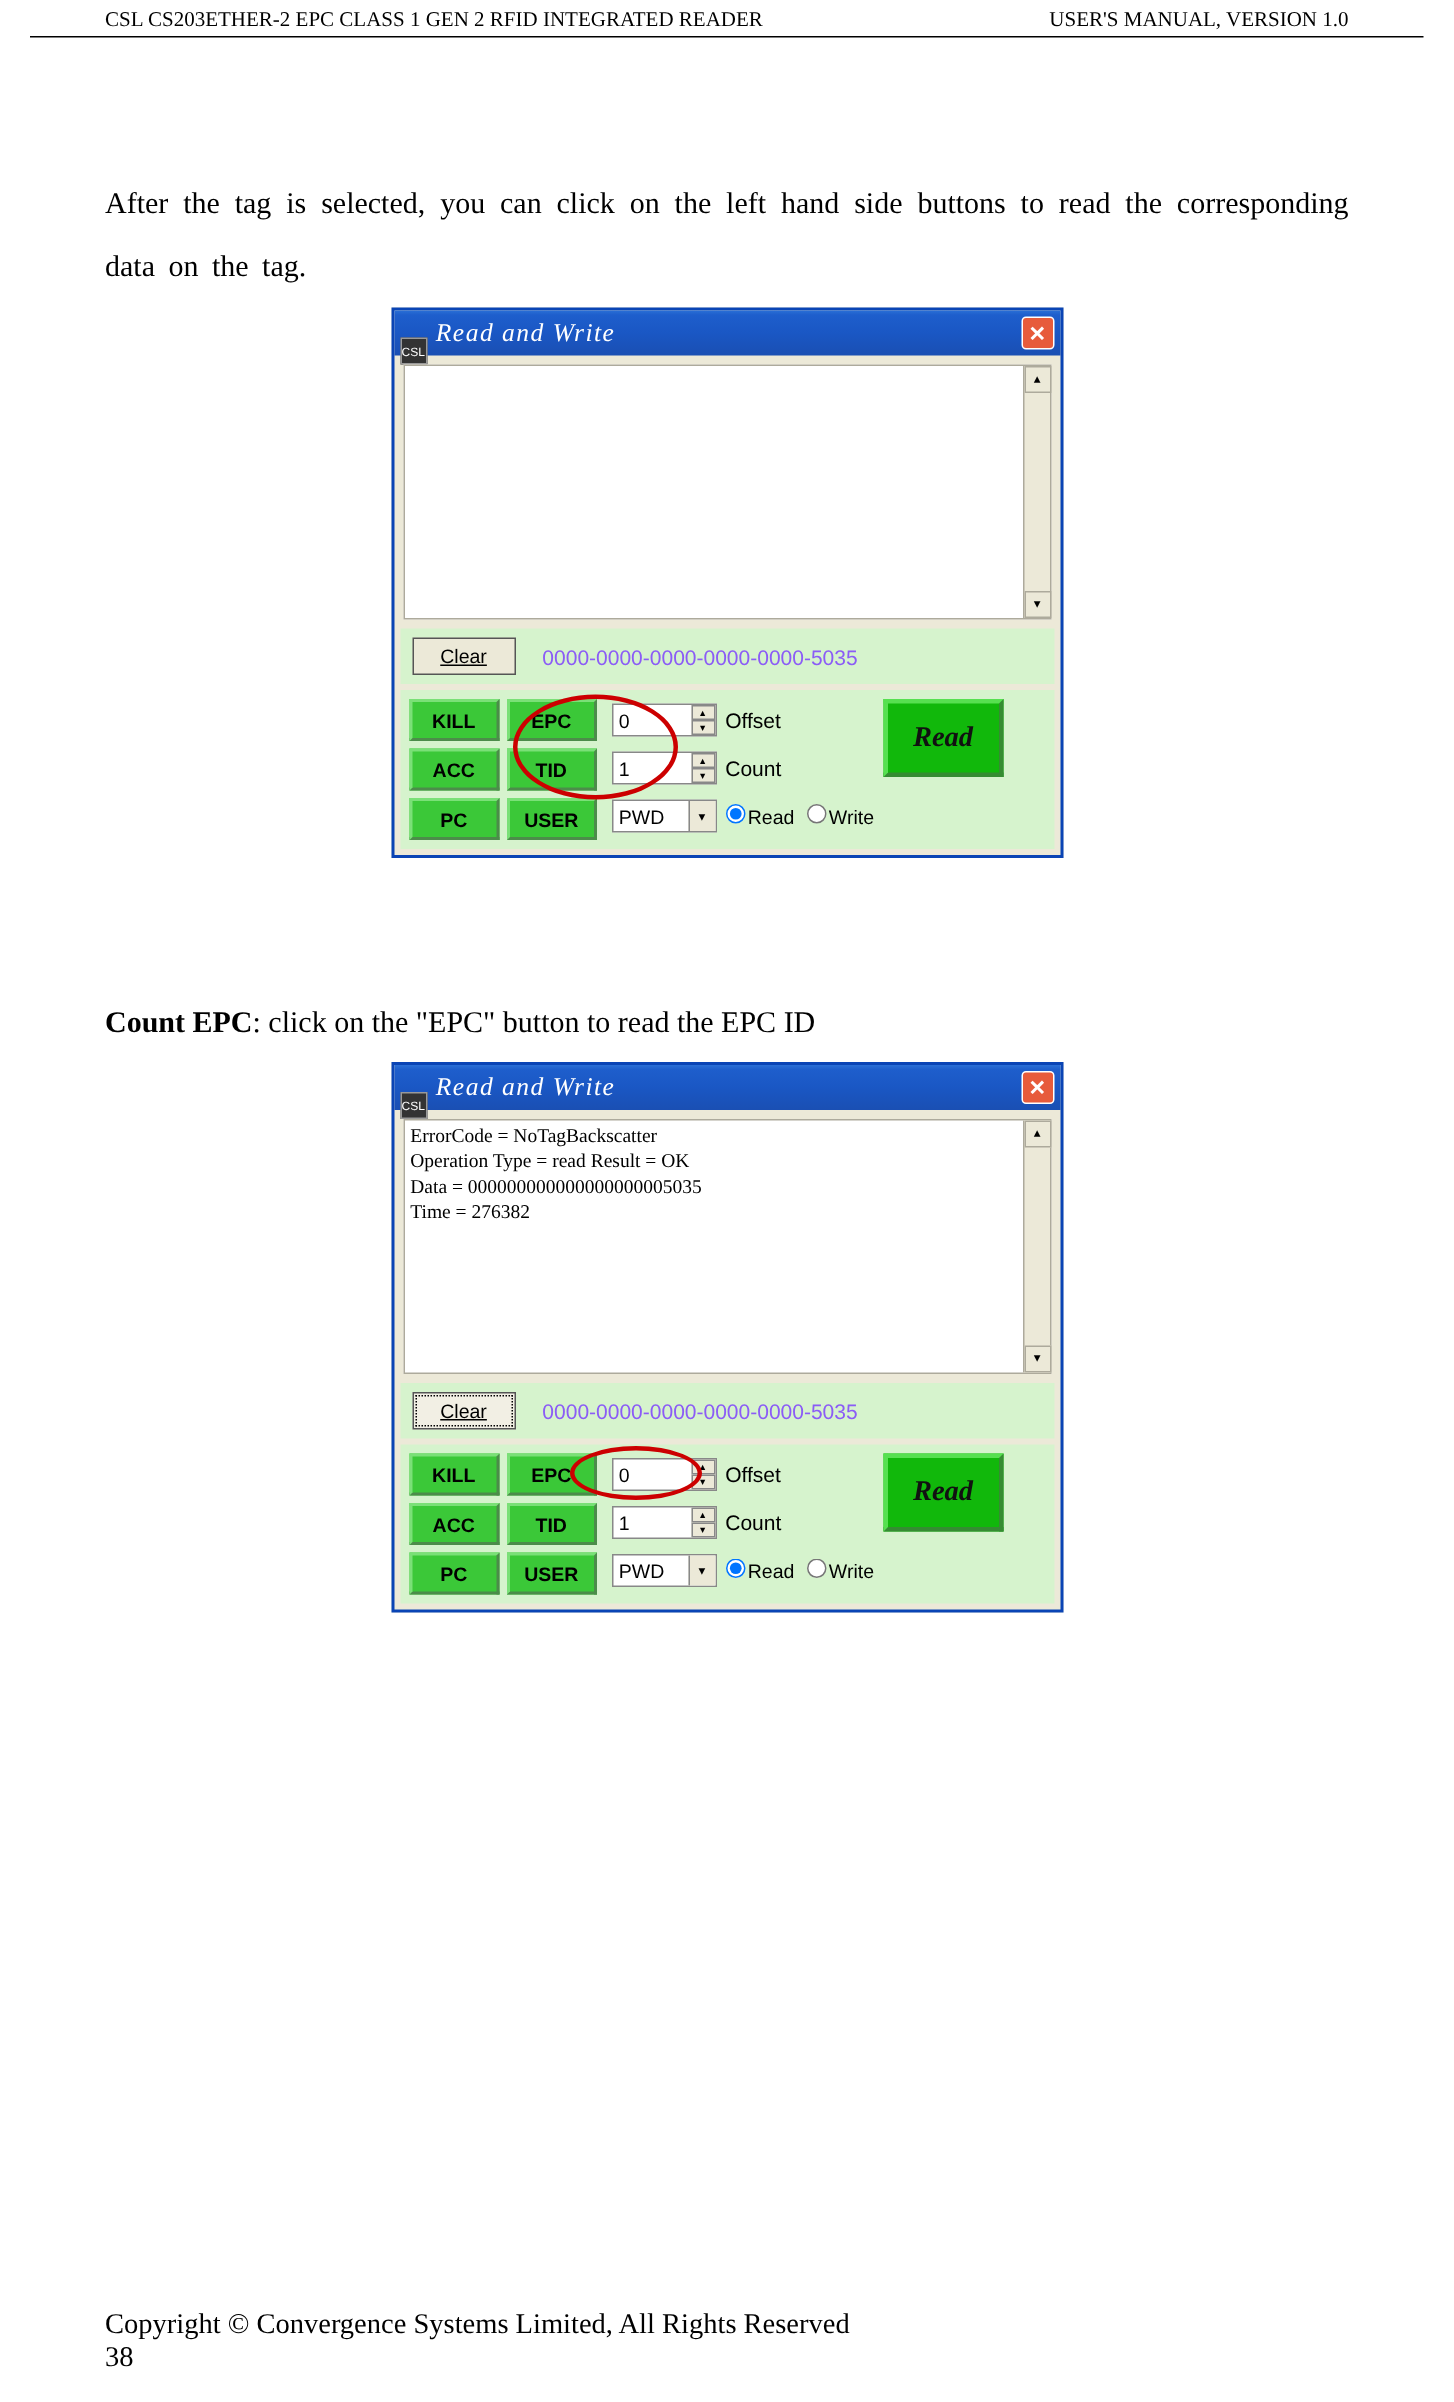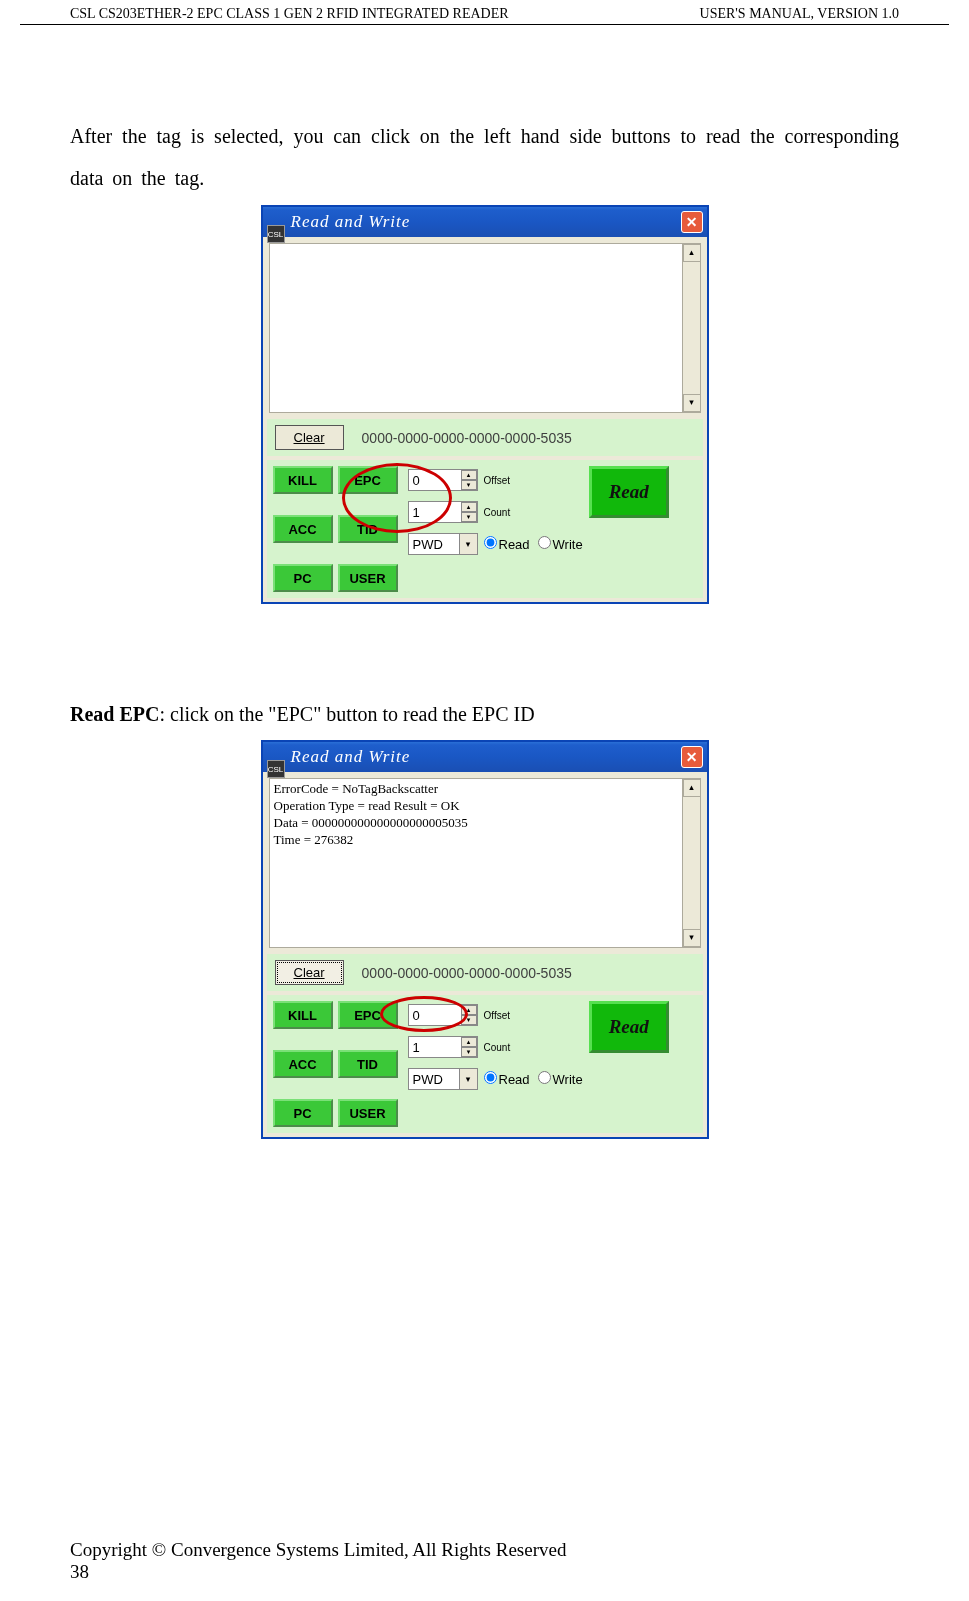--- a/index.html
+++ b/index.html
@@ -117,34 +117,34 @@
   padding: 4px 18px;
   font-size: 13px;
   text-decoration: underline;
 }
 .btn-clear.focus {
   outline: 1px dotted #000;
   outline-offset: -3px;
   background: #f2efe4;
 }
 .epc-text {
-  color: #404040;
+  color: #8b5cf6;
   font-size: 14px;
 }
 .panel-bottom {
   background: #d6f3cd;
   margin: 4px;
   padding: 6px;
   display: flex;
   gap: 6px;
 }
 .col-buttons {
   display: grid;
   grid-template-columns: 60px 60px;
-  gap: 21px 5px;
+  gap: 5px 5px;
 }
 .gbtn {
   background: #3bc838;
   border: 2px outset #7ae077;
   height: 28px;
   display:flex;align-items:center;justify-content:center;
   font-weight: bold;
   font-size: 13px;
 }
 .col-mid {
@@ -170,21 +170,21 @@
   font-size:13px;
   position:relative;
 }
 .spin-ctrls {
   position:absolute; right:0; top:0;
   width:16px; height:100%;
   display:flex; flex-direction:column;
 }
 .spin-up,.spin-down{flex:1;background:#ece9d8;border:1px solid #888;font-size:7px;display:flex;align-items:center;justify-content:center;}
 .combo .carr{position:absolute;right:0;top:0;width:18px;height:100%;background:#ece9d8;border-left:1px solid #888;display:flex;align-items:center;justify-content:center;font-size:9px;}
-.field-label{font-size:10px;}
+.field-label{font-size:14px;}
 .readbtn {
   background: #11b80b;
   border: 3px outset #56e050;
   width: 80px;
   height: 52px;
   display:flex;align-items:center;justify-content:center;
   font-size:19px;
   font-weight:bold;
   font-style: italic;
   color:#111;
@@ -282,21 +282,21 @@
         </div>
         <div class="col-right">
           <div class="readbtn">Read</div>
         </div>
       </div>
     </div>
     <div class="circle-mark" style="width:110px;height:70px;left:272px;top:258px;"></div>
   </div>
 
   <p class="para2">
-    <span class="bold">Read EPC</span><span>: click on the "EPC" button to read the EPC ID</span>
+    <span class="bold">Count EPC</span><span>: click on the "EPC" button to read the EPC ID</span>
   </p>
 
   <div class="win-wrap">
     <div class="window">
       <div class="titlebar">
         <div class="appicon">CSL</div>
         <div class="tb-title">Read and Write</div>
         <div class="closebtn">✕</div>
       </div>
       <div class="log-area">

